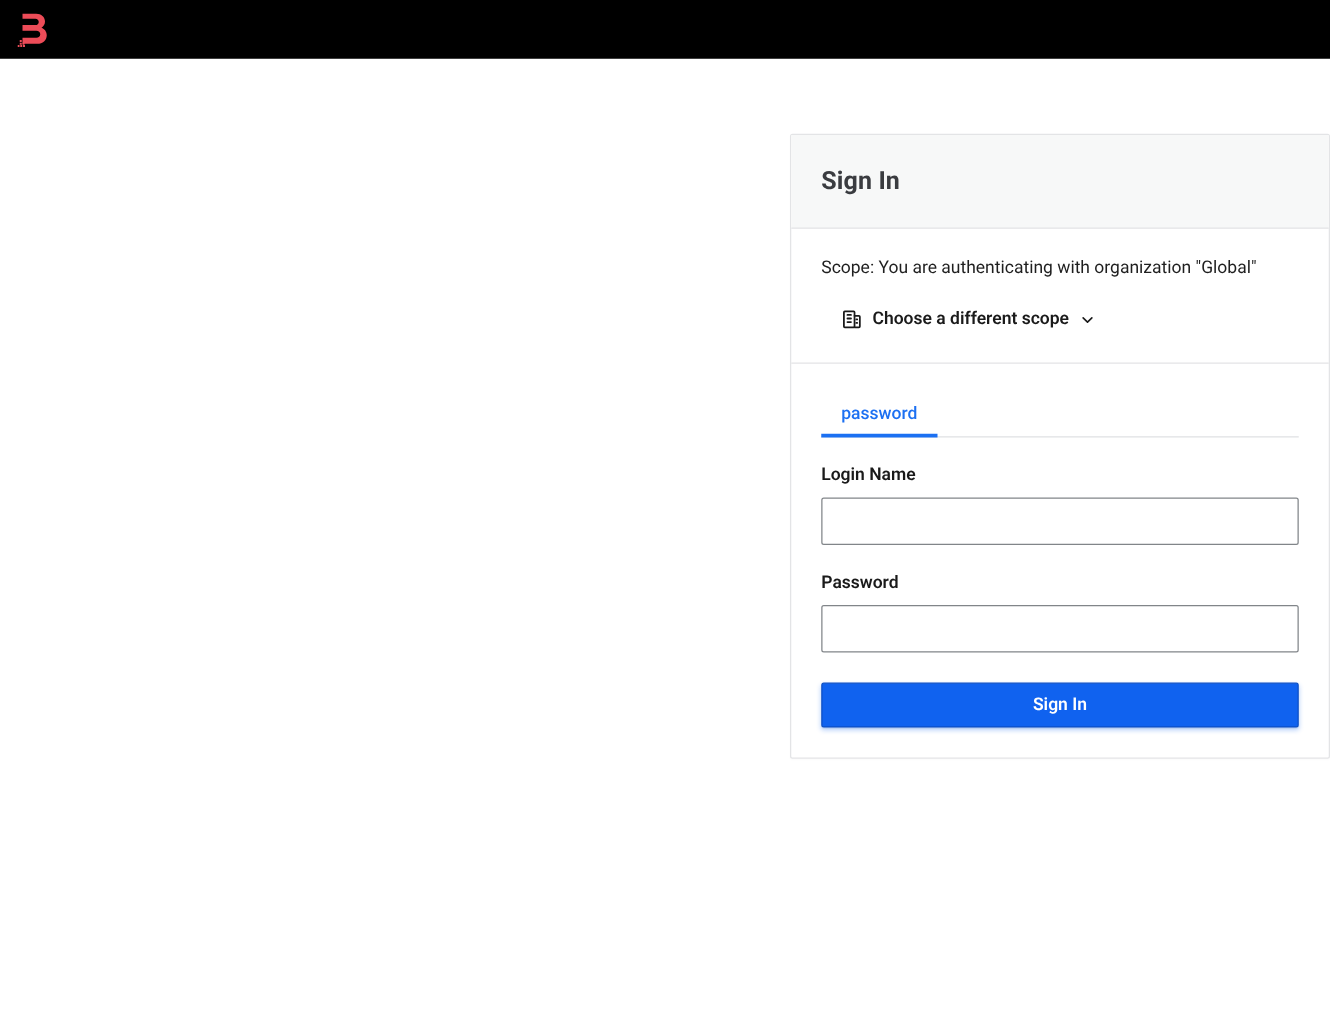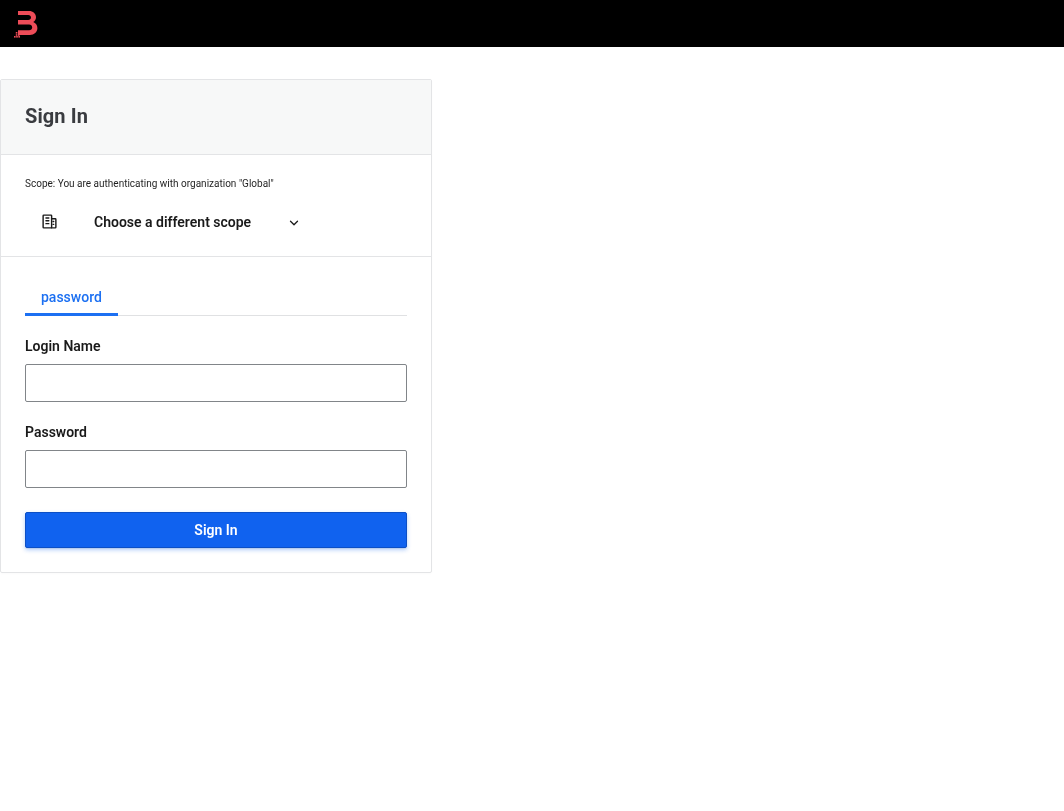--- a/index.html
+++ b/index.html
@@ -20,22 +20,22 @@
       height: 47px;
       display: flex;
       align-items: center;
       padding-left: 14px;
     }
     .logo svg {
       display: block;
     }
     .page {
       display: flex;
-      justify-content: flex-start;
-      padding-top: 32px;
+      justify-content: flex-end;
+      padding-top: 60px;
     }
     .card {
       width: 432px;
       border: 1px solid #e3e4e6;
       border-radius: 2px;
       background: #ffffff;
       box-shadow: 0 1px 2px rgba(0,0,0,0.02);
     }
     .card-header {
       background: #f7f8f8;
@@ -46,32 +46,31 @@
       font-size: 20px;
       font-weight: 700;
       color: #3a3c40;
       letter-spacing: 0.1px;
     }
     .scope-section {
       padding: 22px 24px 26px 24px;
       border-bottom: 1px solid #e3e4e6;
     }
     .scope-text {
-      font-size: 10px;
+      font-size: 14px;
       color: #1f1f1f;
       line-height: 1.4;
     }
     .choose-scope {
       display: flex;
       align-items: center;
       margin-top: 22px;
       padding-left: 16px;
       cursor: pointer;
       user-select: none;
-      gap: 28px;
     }
     .choose-scope .building-icon {
       width: 17px;
       height: 17px;
       margin-right: 8px;
       flex: none;
     }
     .choose-scope-label {
       font-size: 14px;
       font-weight: 600;

